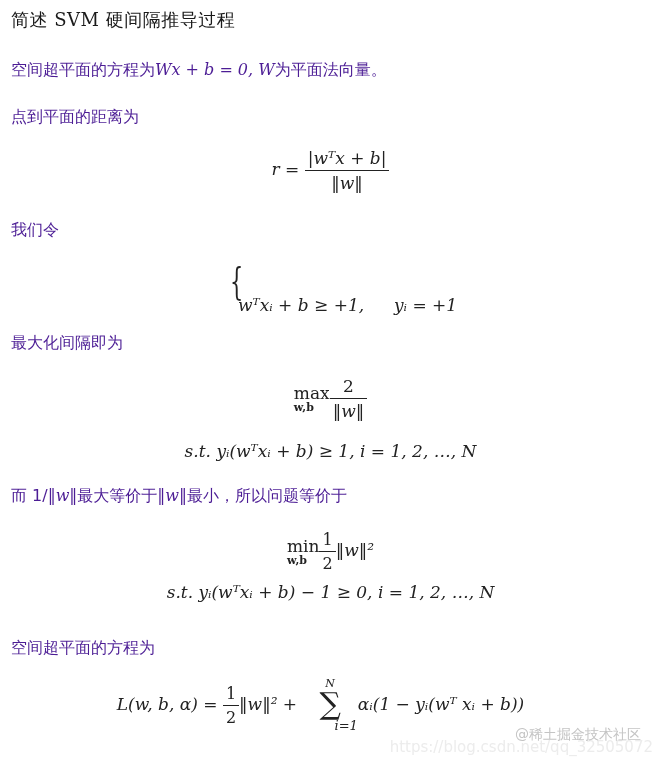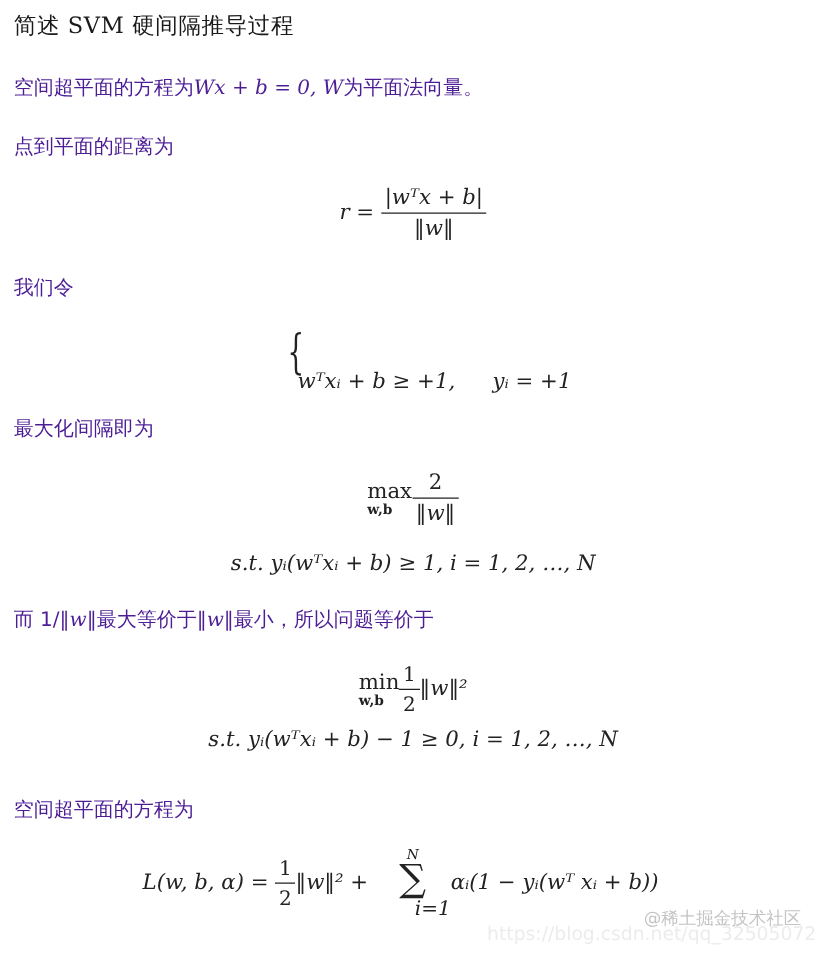--- a/index.html
+++ b/index.html
@@ -52,21 +52,21 @@
       position: absolute; left: 0; top: -2px; font-size: 38px; line-height: 40px;
       font-style: normal; transform: scaleX(0.55); transform-origin: left;
     }
     .cases .row { position: relative; height: 24px; padding-left: 8px; }
     .cases .lhs { display: inline-block; width: 156px; margin-top: 32px; }
     .sum {
       display: inline-block; vertical-align: middle; text-align: center; line-height: 1;
     }
     .sum .top { display: block; font-size: 11px; font-style: italic; }
     .sum .sig { display: block; font-size: 30px; font-style: normal; line-height: 30px; }
-    .sum .bot { display: block; font-size: 16px; margin-left: 32px; }
+    .sum .bot { display: block; font-size: 13px; margin-left: 32px; }
     .watermark {
       position: absolute; right: 20px; top: 726px;
       font-size: 14px; color: #c4c4c4; white-space: nowrap;
     }
     .watermark-url {
       position: absolute; right: 8px; top: 738px;
       font-size: 15px; color: #ececec; white-space: nowrap;
     }
   </style>
 </head>

